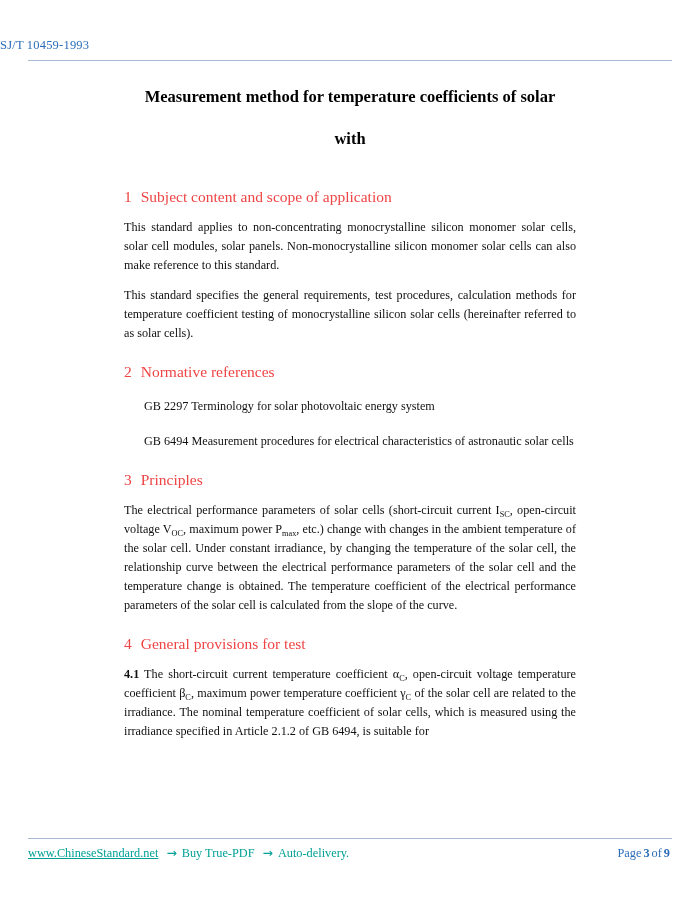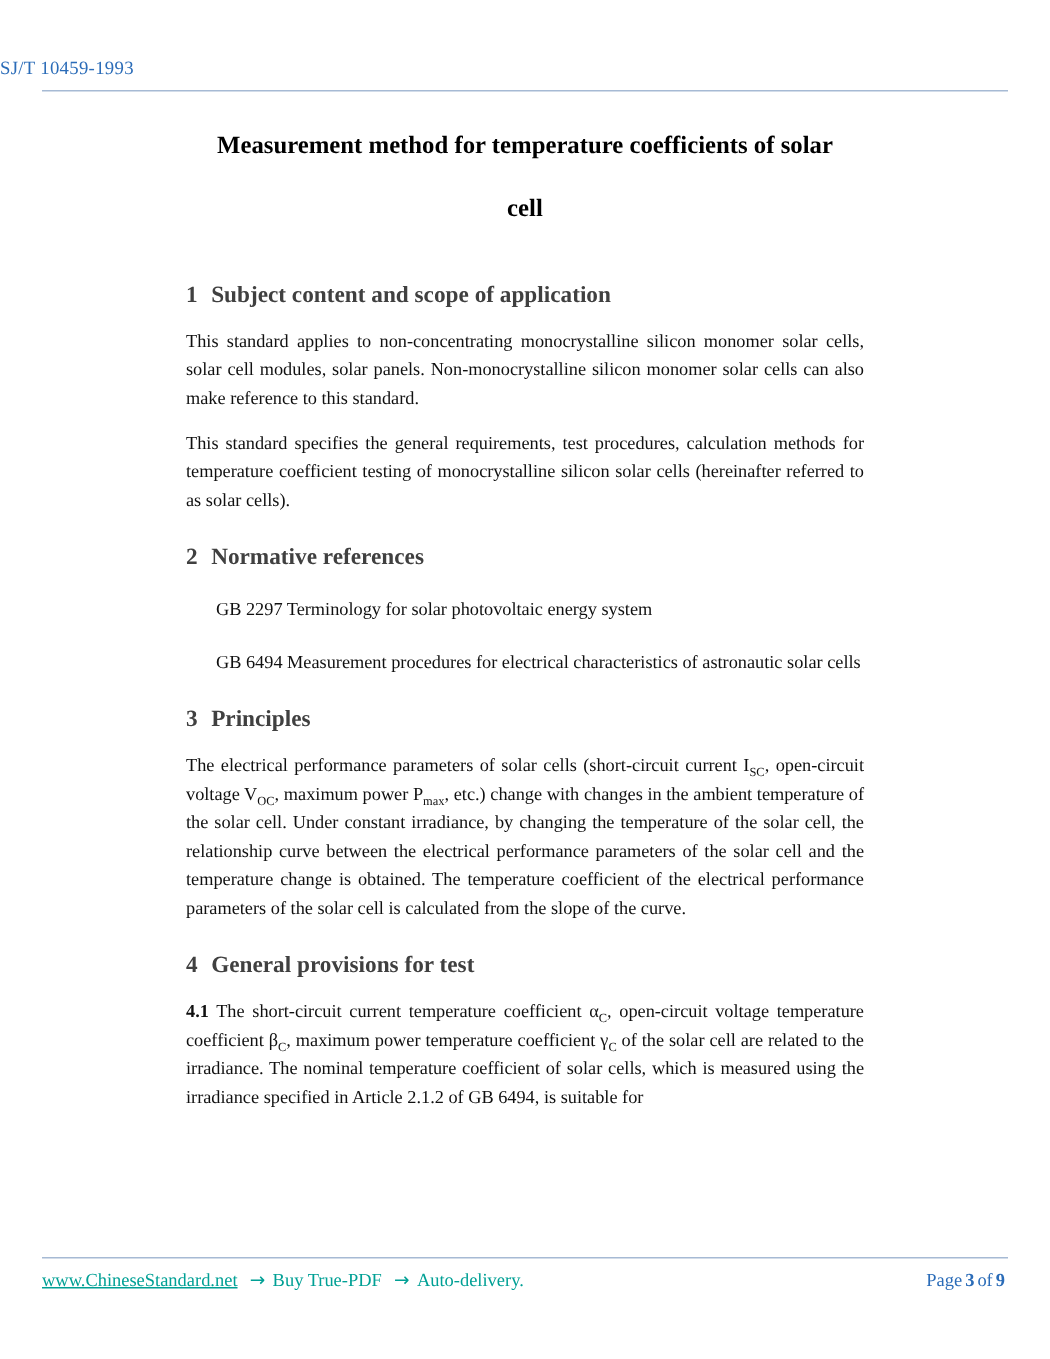--- a/index.html
+++ b/index.html
@@ -12,21 +12,21 @@
   .page{position:relative;width:700px;height:906px;background:#fff;overflow:hidden;color:#111;}
 
   .page-header{position:absolute;top:0;left:0;right:0;}
   .doc-number{margin-top:38px;text-align:left;font-size:12.5px;color:var(--header-blue);letter-spacing:.2px;}
   .header-rule{margin:7px 28px 0;border-top:1px solid var(--rule);height:0;}
 
   .content{position:absolute;top:76px;left:124px;width:452px;}
   .doc-title{font-weight:bold;font-size:16.5px;text-align:center;color:#000000;}
   .title-line{line-height:42px;}
 
-  .section-heading{font-size:15.5px;font-weight:bold;color:#404040;margin:20px 0 12px;}
+  .section-heading{font-size:15.5px;font-weight:normal;color:#ef4444;margin:20px 0 12px;}
   .section-heading.first{margin-top:28px;}
   .h-num{margin-right:9px;}
 
   .body-para{font-size:12.2px;line-height:19px;text-align:justify;margin:0 0 11px;color:#101010;}
   .body-para sub{font-size:.68em;line-height:0;}
   .ref-list{padding-left:20px;}
   .ref-item{font-size:12.2px;line-height:19px;margin:16px 0 11px;color:#101010;text-align:left;}
 
   .page-footer{position:absolute;left:28px;right:28px;top:838px;text-align:center;}
   .footer-rule{border-top:1px solid var(--rule);height:0;}
@@ -44,21 +44,21 @@
 
   <div class="page-header">
     <div class="doc-number">SJ/T 10459-1993</div>
     <div class="header-rule"></div>
   </div>
 
   <div class="content">
 
     <div class="doc-title">
       <div class="title-line">Measurement method for temperature coefficients of solar</div>
-      <div class="title-line">cell</div>
+      <div class="title-line">with</div>
     </div>
 
     <h2 class="section-heading first"><span class="h-num">1</span><span>Subject content and scope of application</span></h2>
     <p class="body-para">This standard applies to non-concentrating monocrystalline silicon monomer solar cells, solar cell modules, solar panels. Non-monocrystalline silicon monomer solar cells can also make reference to this standard.</p>
     <p class="body-para">This standard specifies the general requirements, test procedures, calculation methods for temperature coefficient testing of monocrystalline silicon solar cells (hereinafter referred to as solar cells).</p>
 
     <h2 class="section-heading"><span class="h-num">2</span><span>Normative references</span></h2>
     <div class="ref-list">
       <p class="ref-item">GB 2297 Terminology for solar photovoltaic energy system</p>
       <p class="ref-item">GB 6494 Measurement procedures for electrical characteristics of astronautic solar cells</p>

